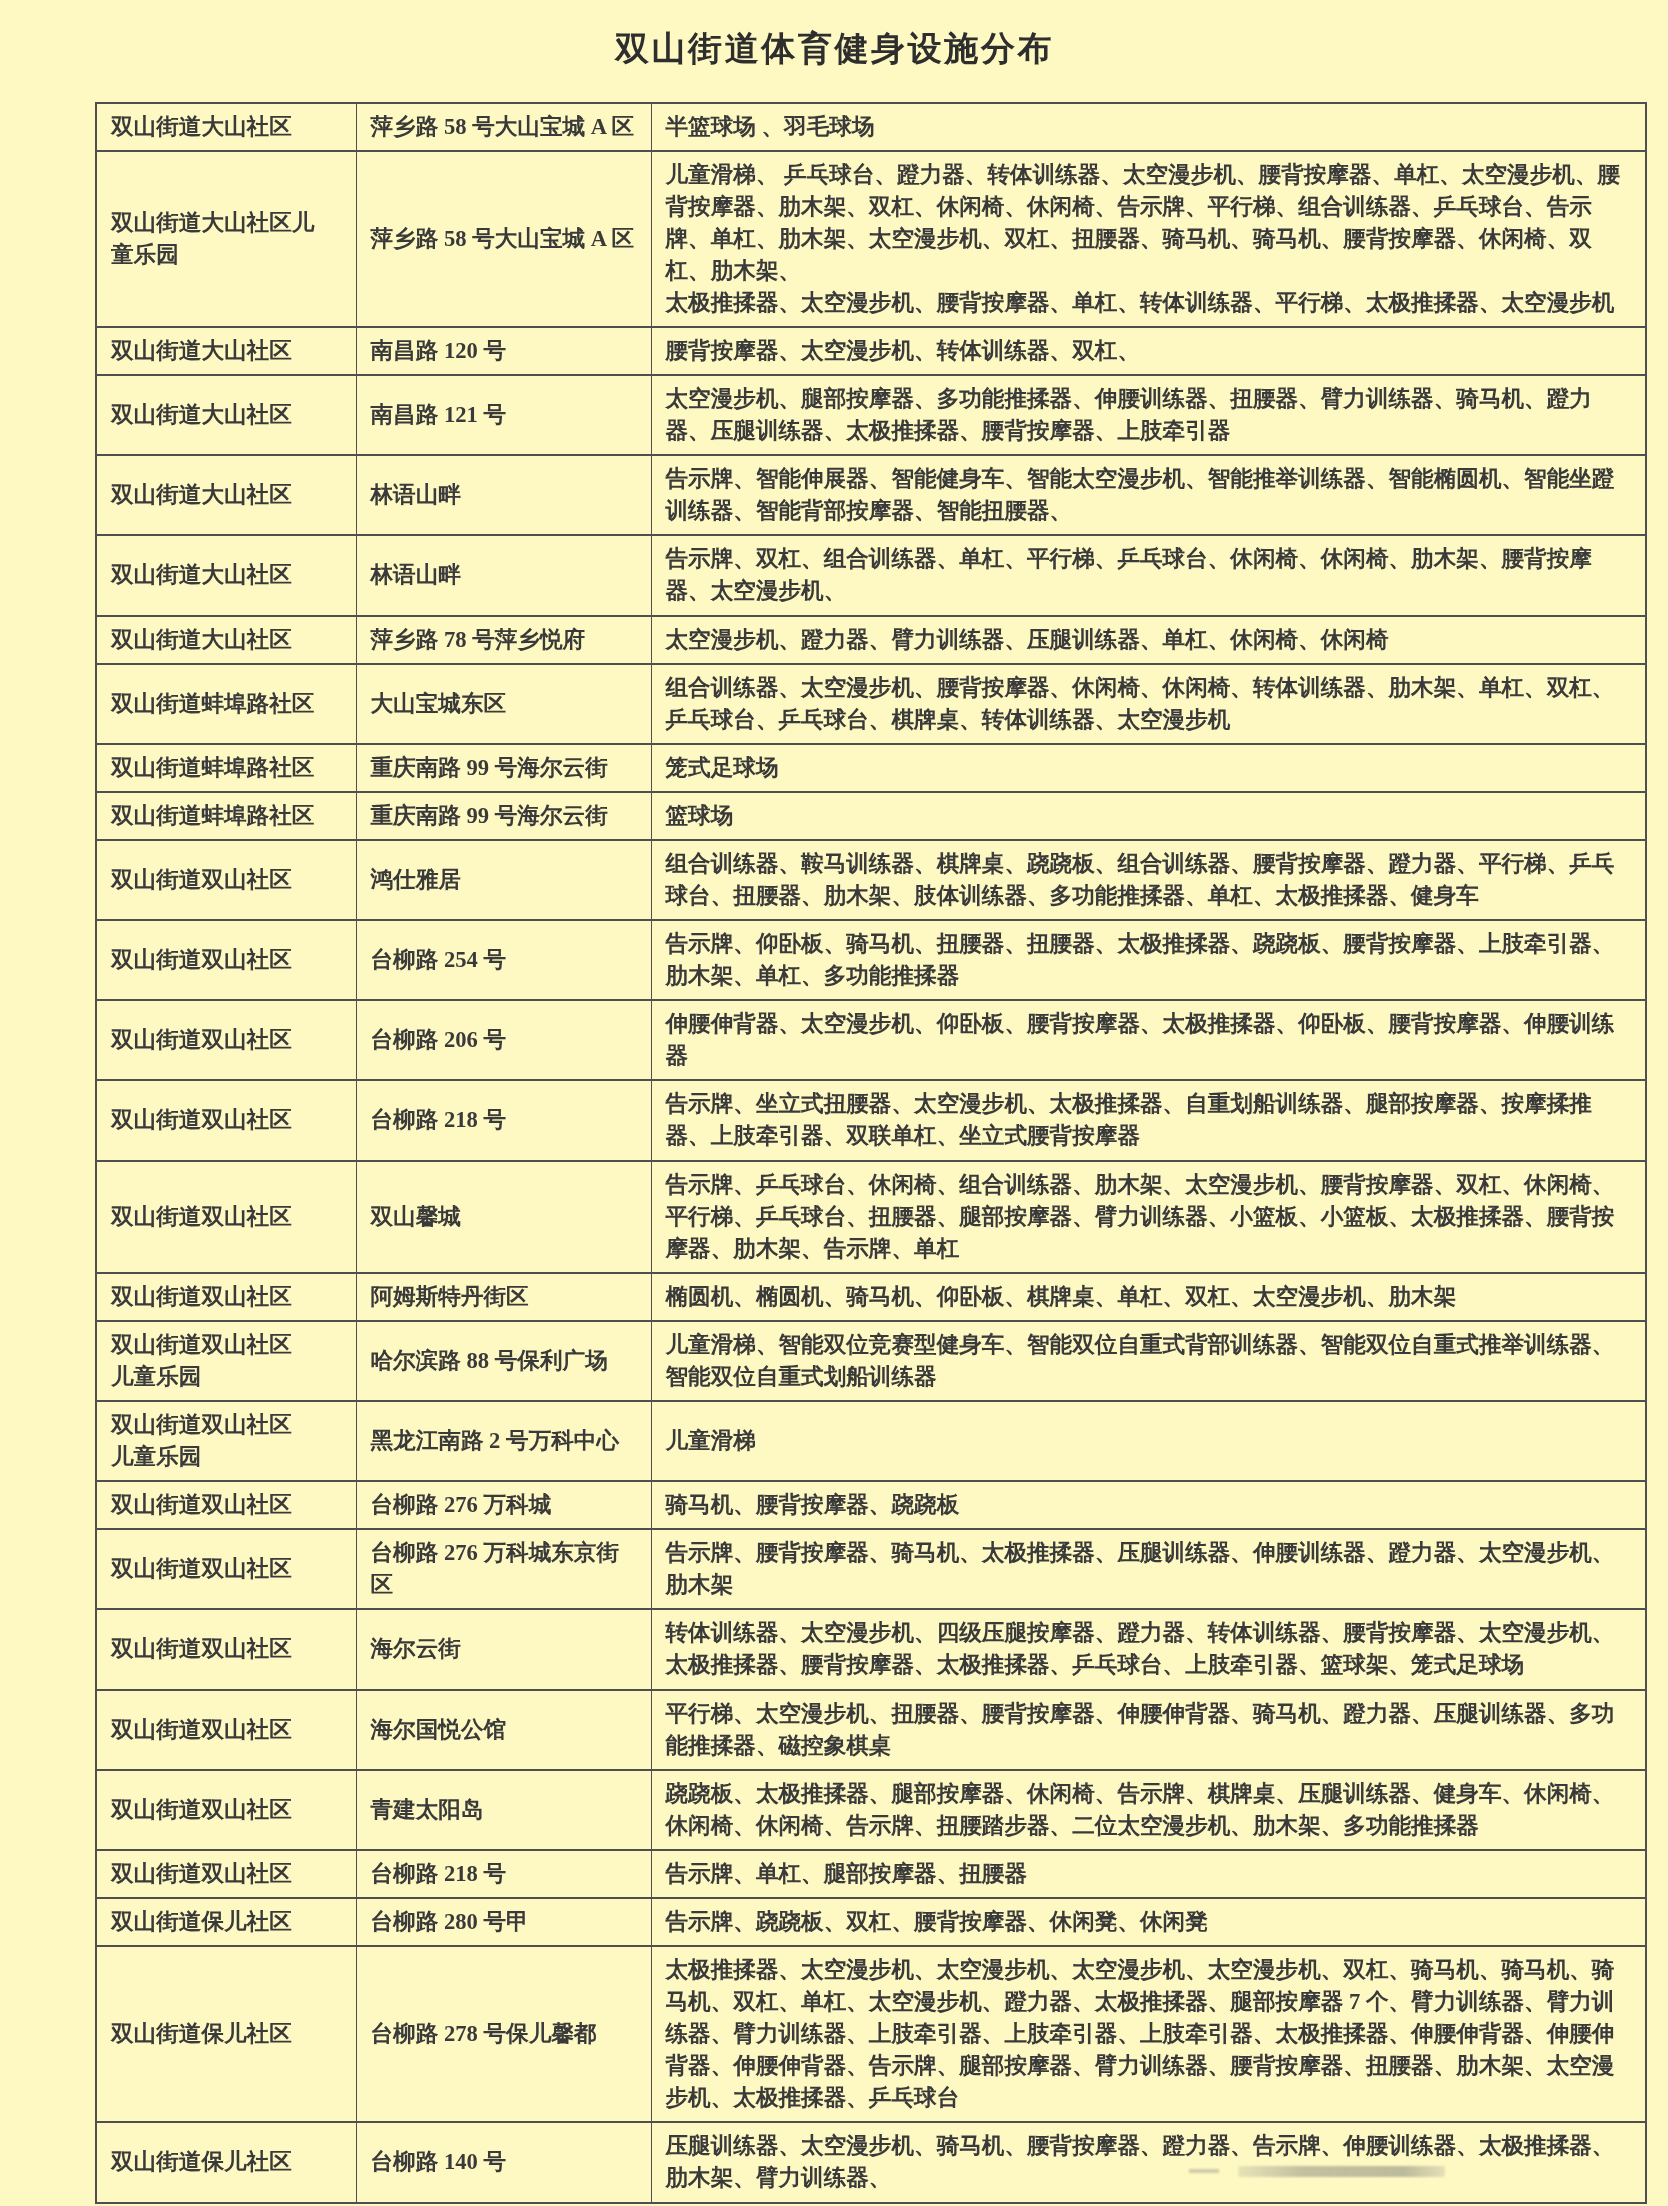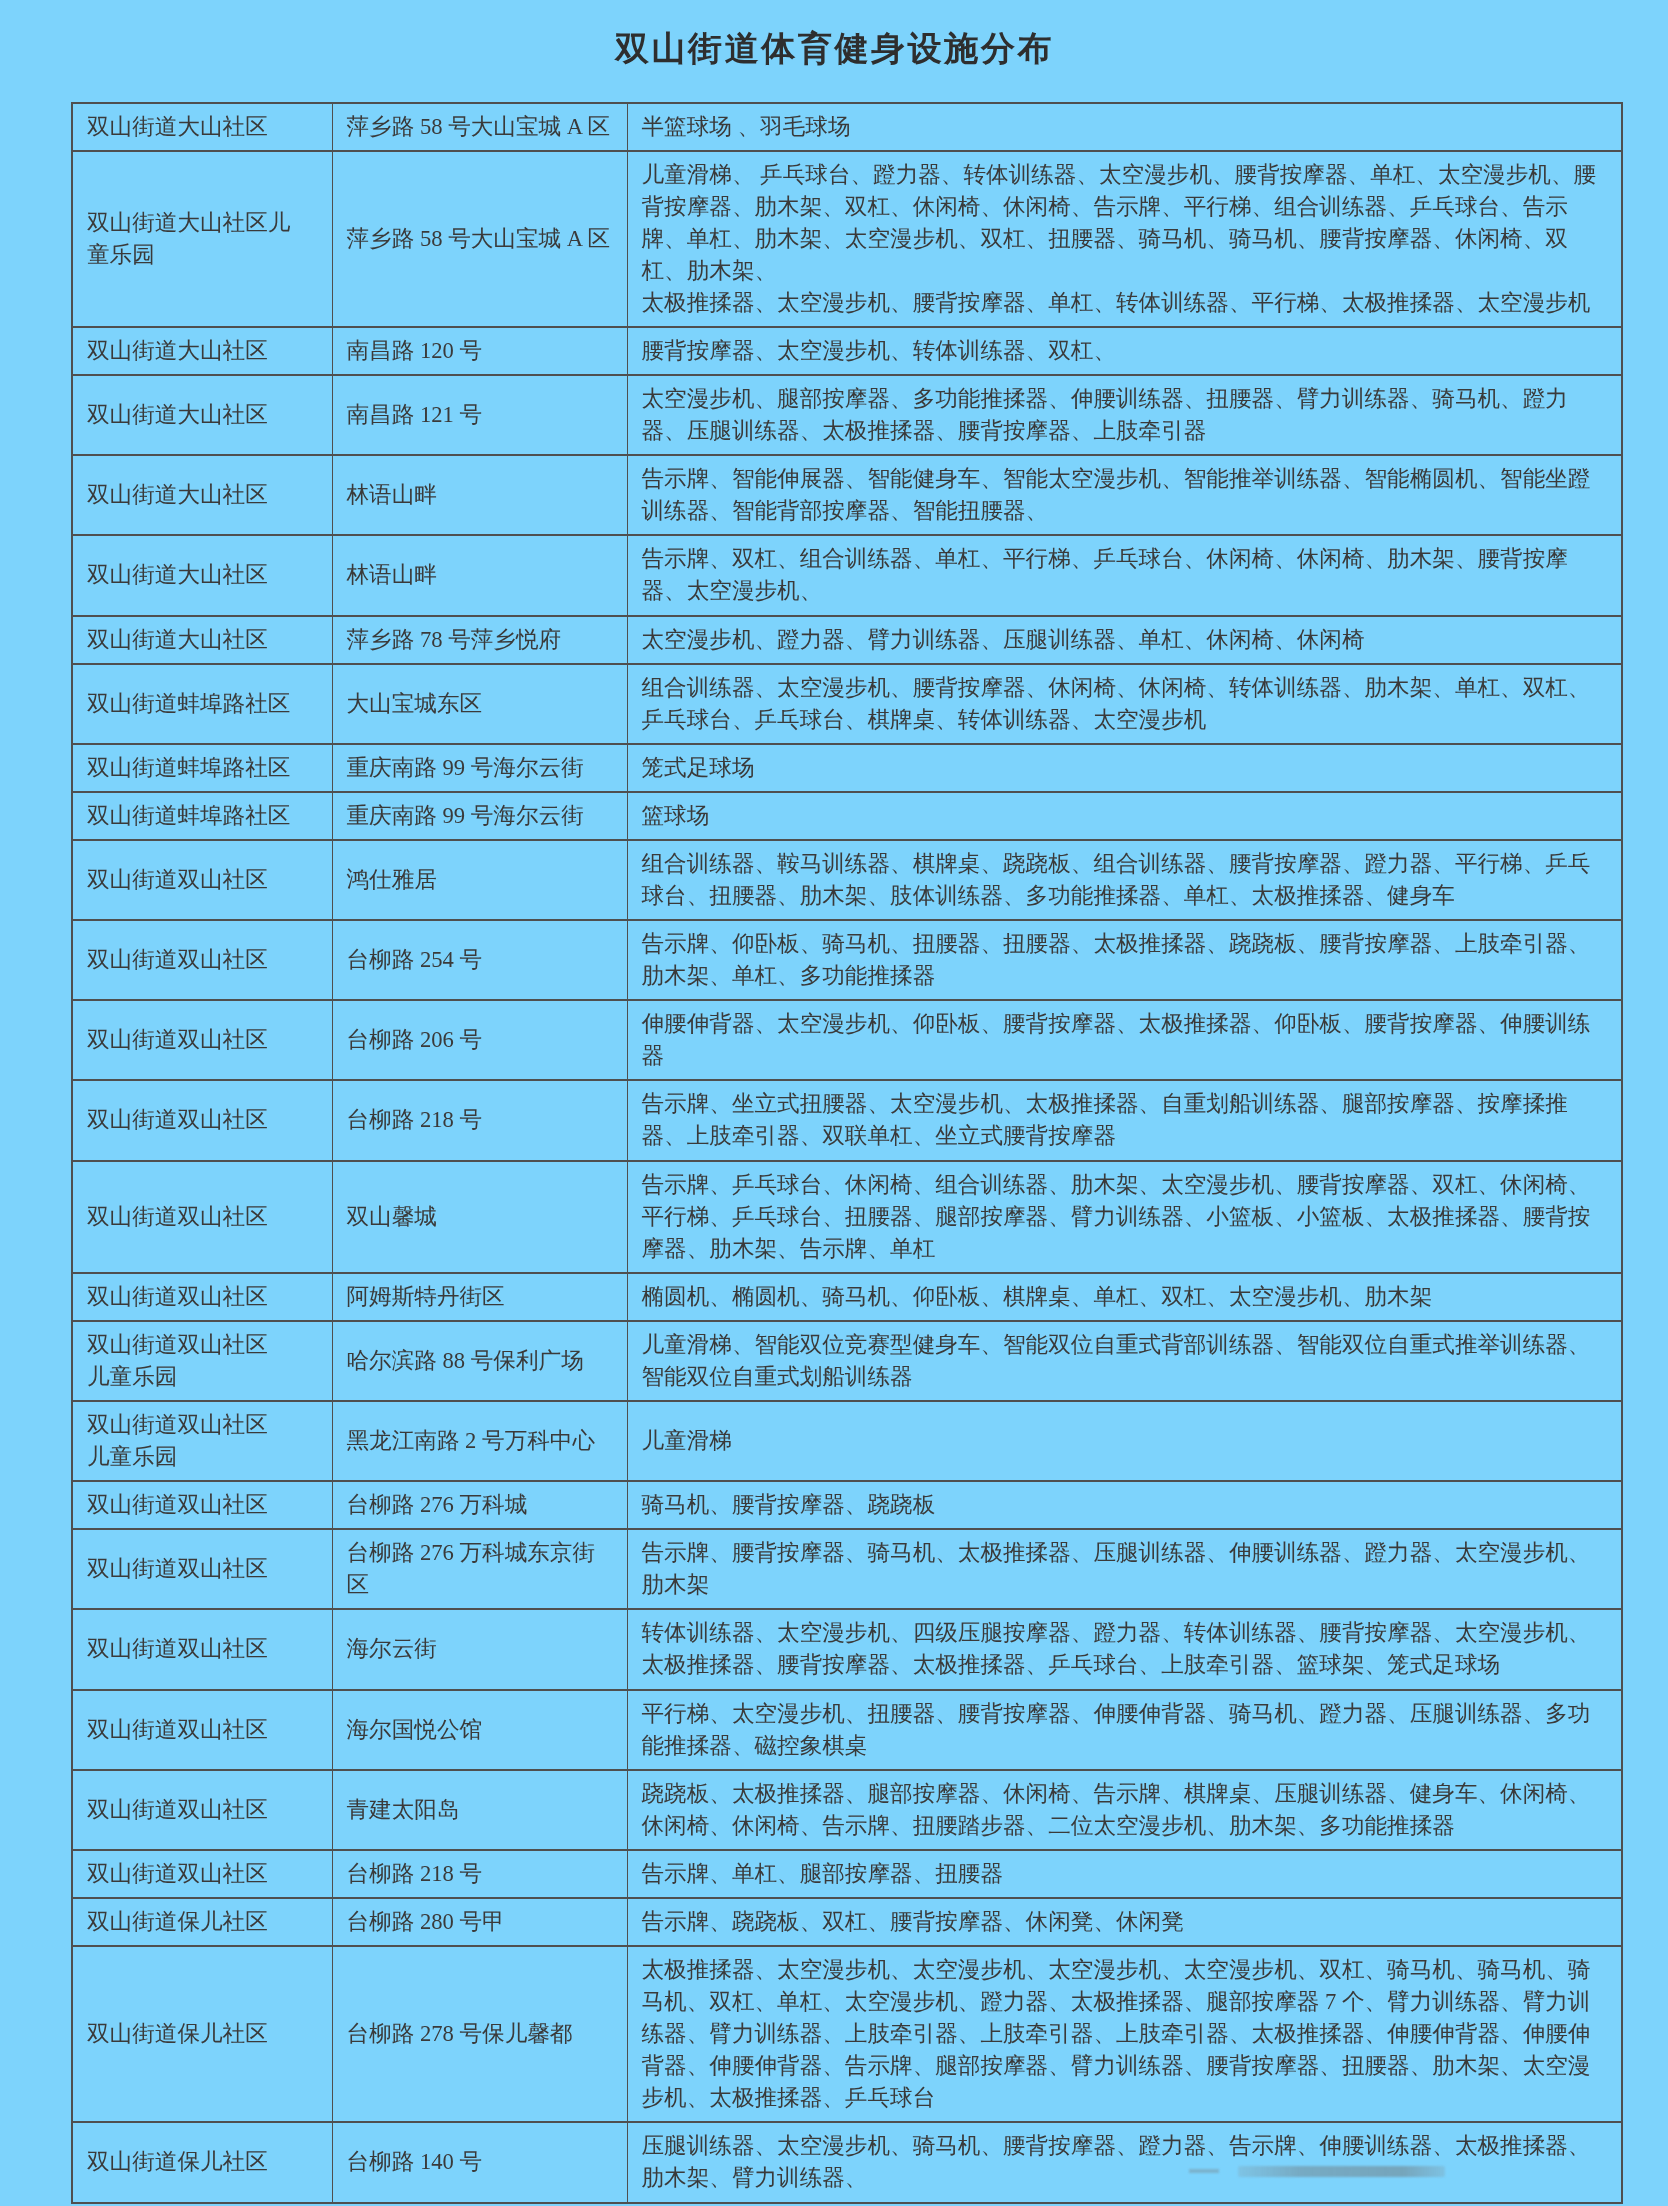--- a/index.html
+++ b/index.html
@@ -5,41 +5,42 @@
   html, body {
     margin: 0;
     padding: 0;
     background: #ffffff;
   }
   .page {
     position: relative;
     width: 1669px;
     min-height: 2207px;
     box-sizing: border-box;
-    background: #7dd3fc;
+    background: #fef9c3;
     font-family: "Liberation Serif", "DejaVu Serif", serif;
     color: #3a3a3a;
     overflow: hidden;
   }
   .doc-title {
     margin: 0;
     padding-top: 26px;
     padding-bottom: 29.5px;
     text-align: center;
     font-size: 34px;
     font-weight: 600;
     letter-spacing: 2.6px;
     color: #2e2e2e;
   }
   table.facilities {
-    margin-left: 71px;
+    margin-left: 95px;
     width: 1550px;
     border-collapse: collapse;
     table-layout: fixed;
     border: 2.6px solid #4f4f4f;
+    font-weight: bold;
   }
   table.facilities td {
     border-left: 1.7px solid #4f4f4f;
     border-right: 1.7px solid #4f4f4f;
     border-top: 2.6px solid #4f4f4f;
     border-bottom: 2.6px solid #4f4f4f;
     font-size: 22.6px;
     line-height: 1.42;
     color: #3a3a3a;
     vertical-align: middle;

